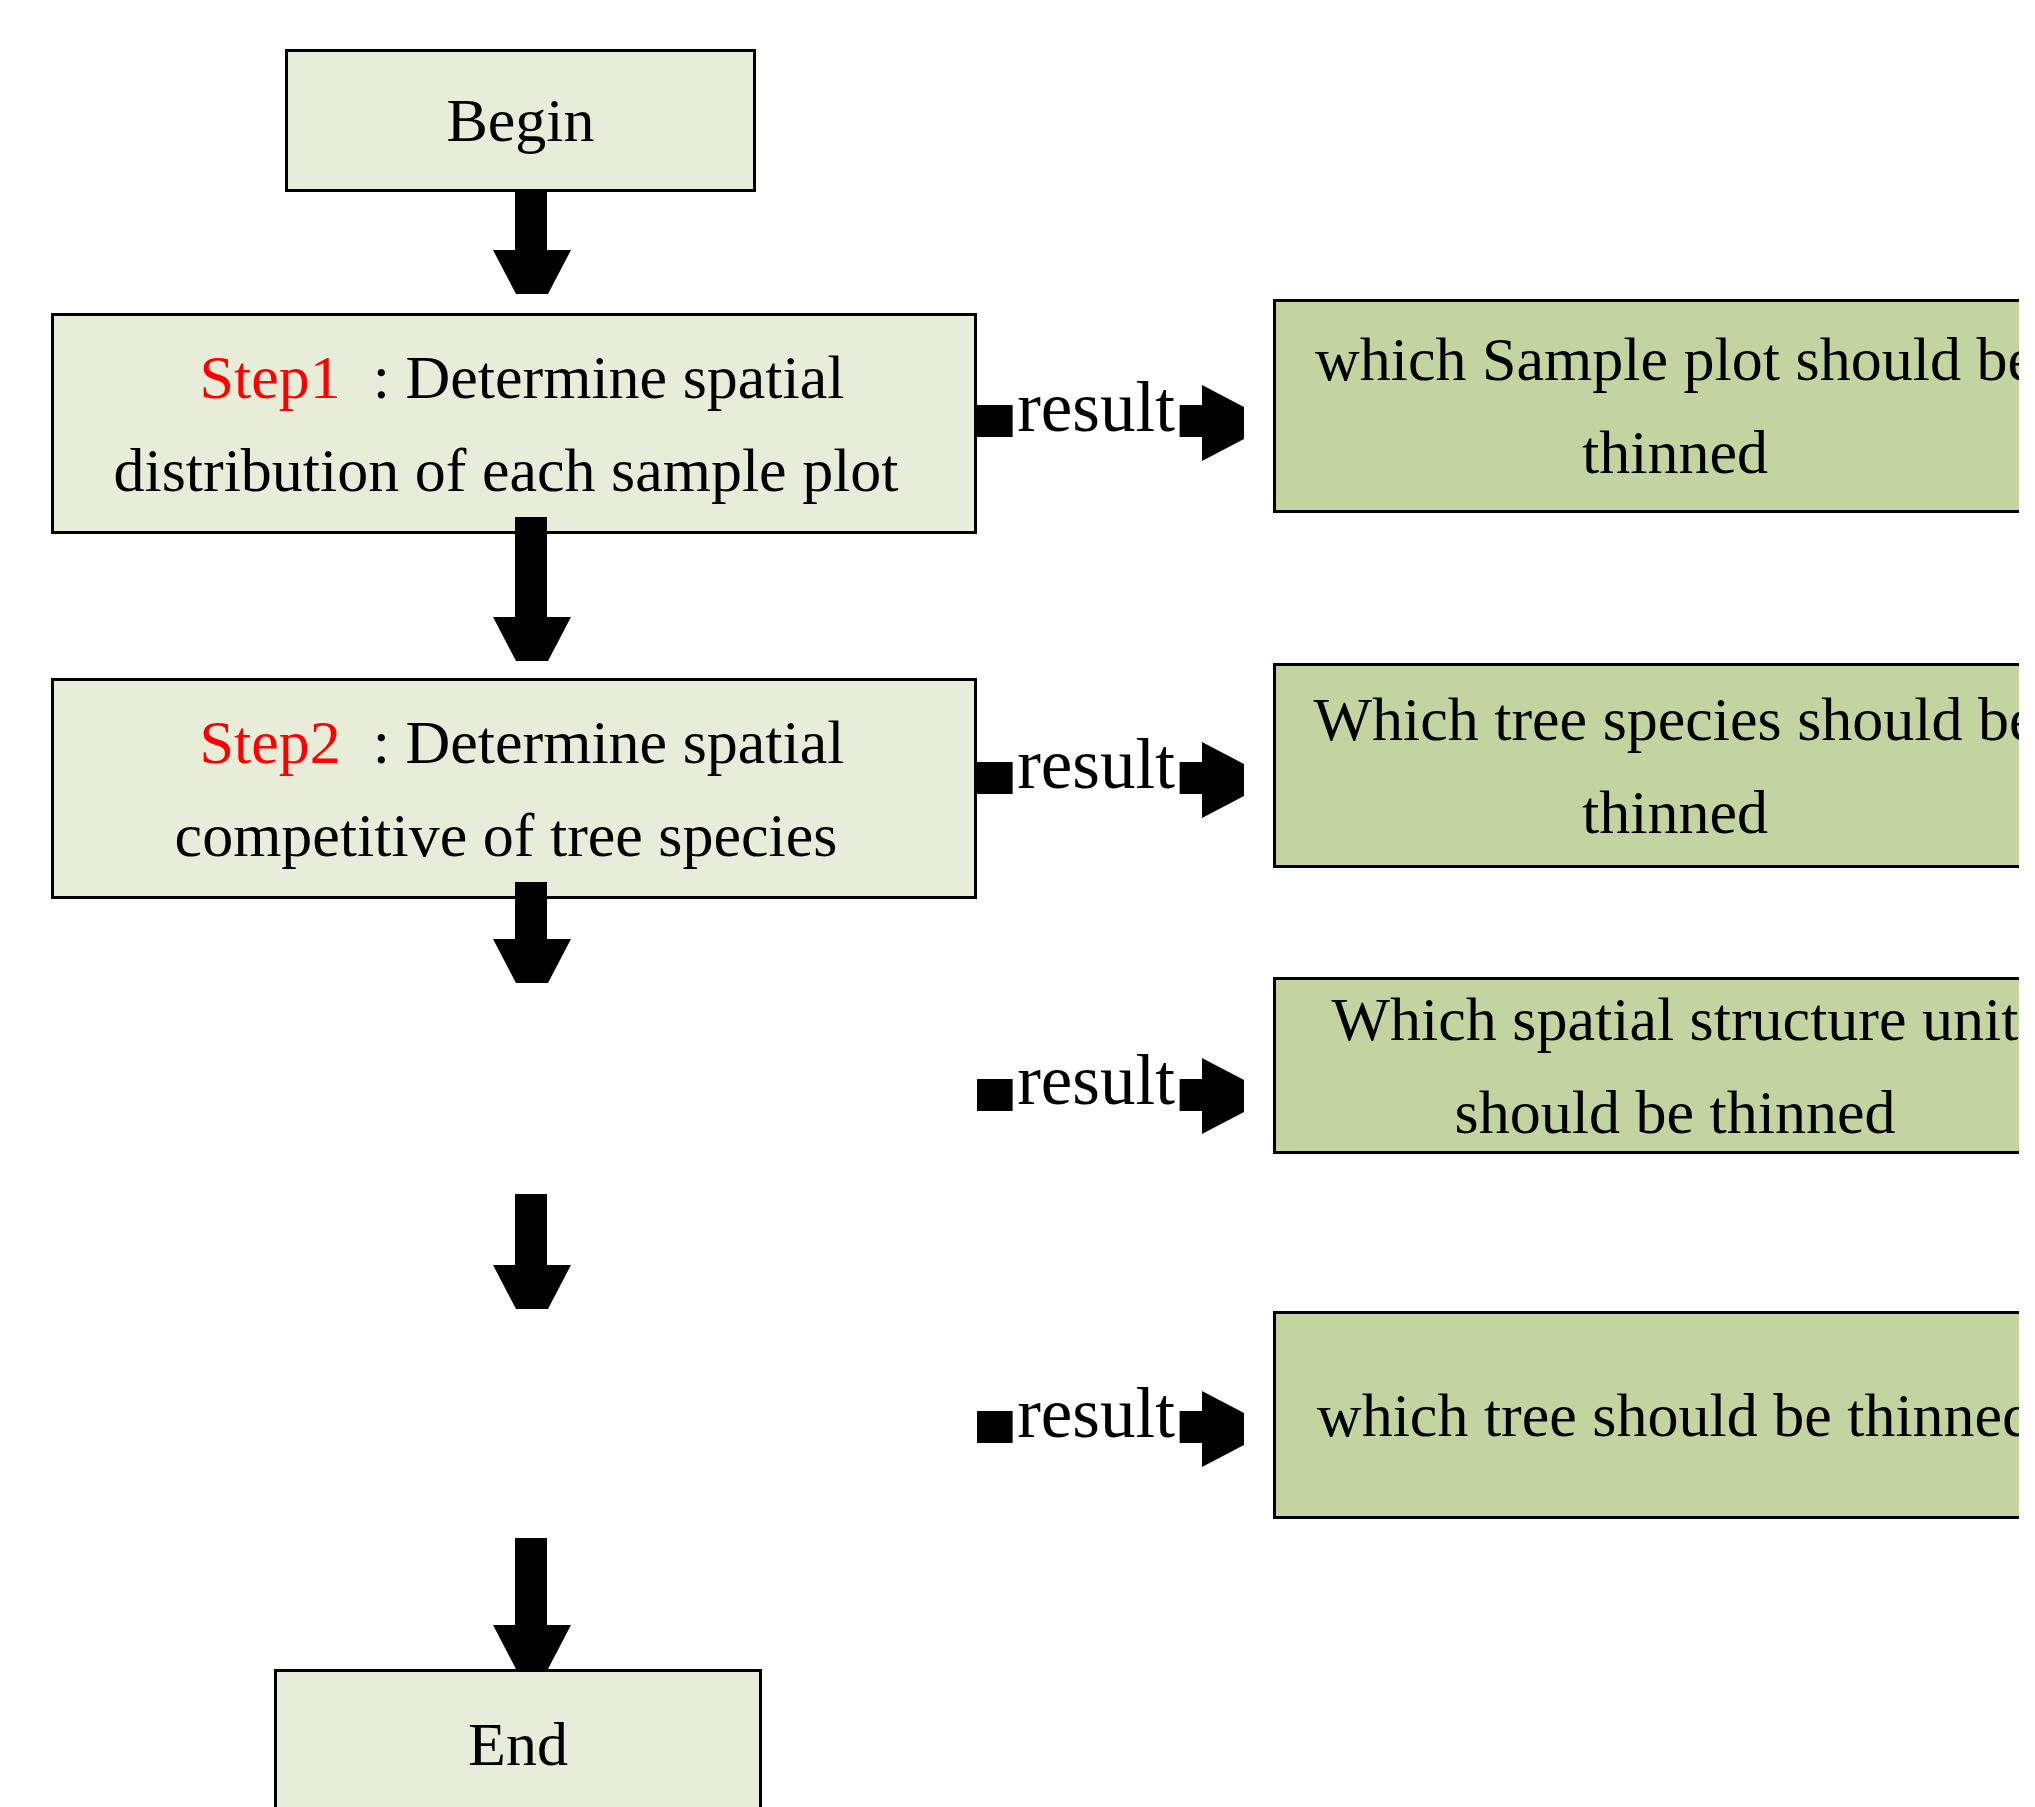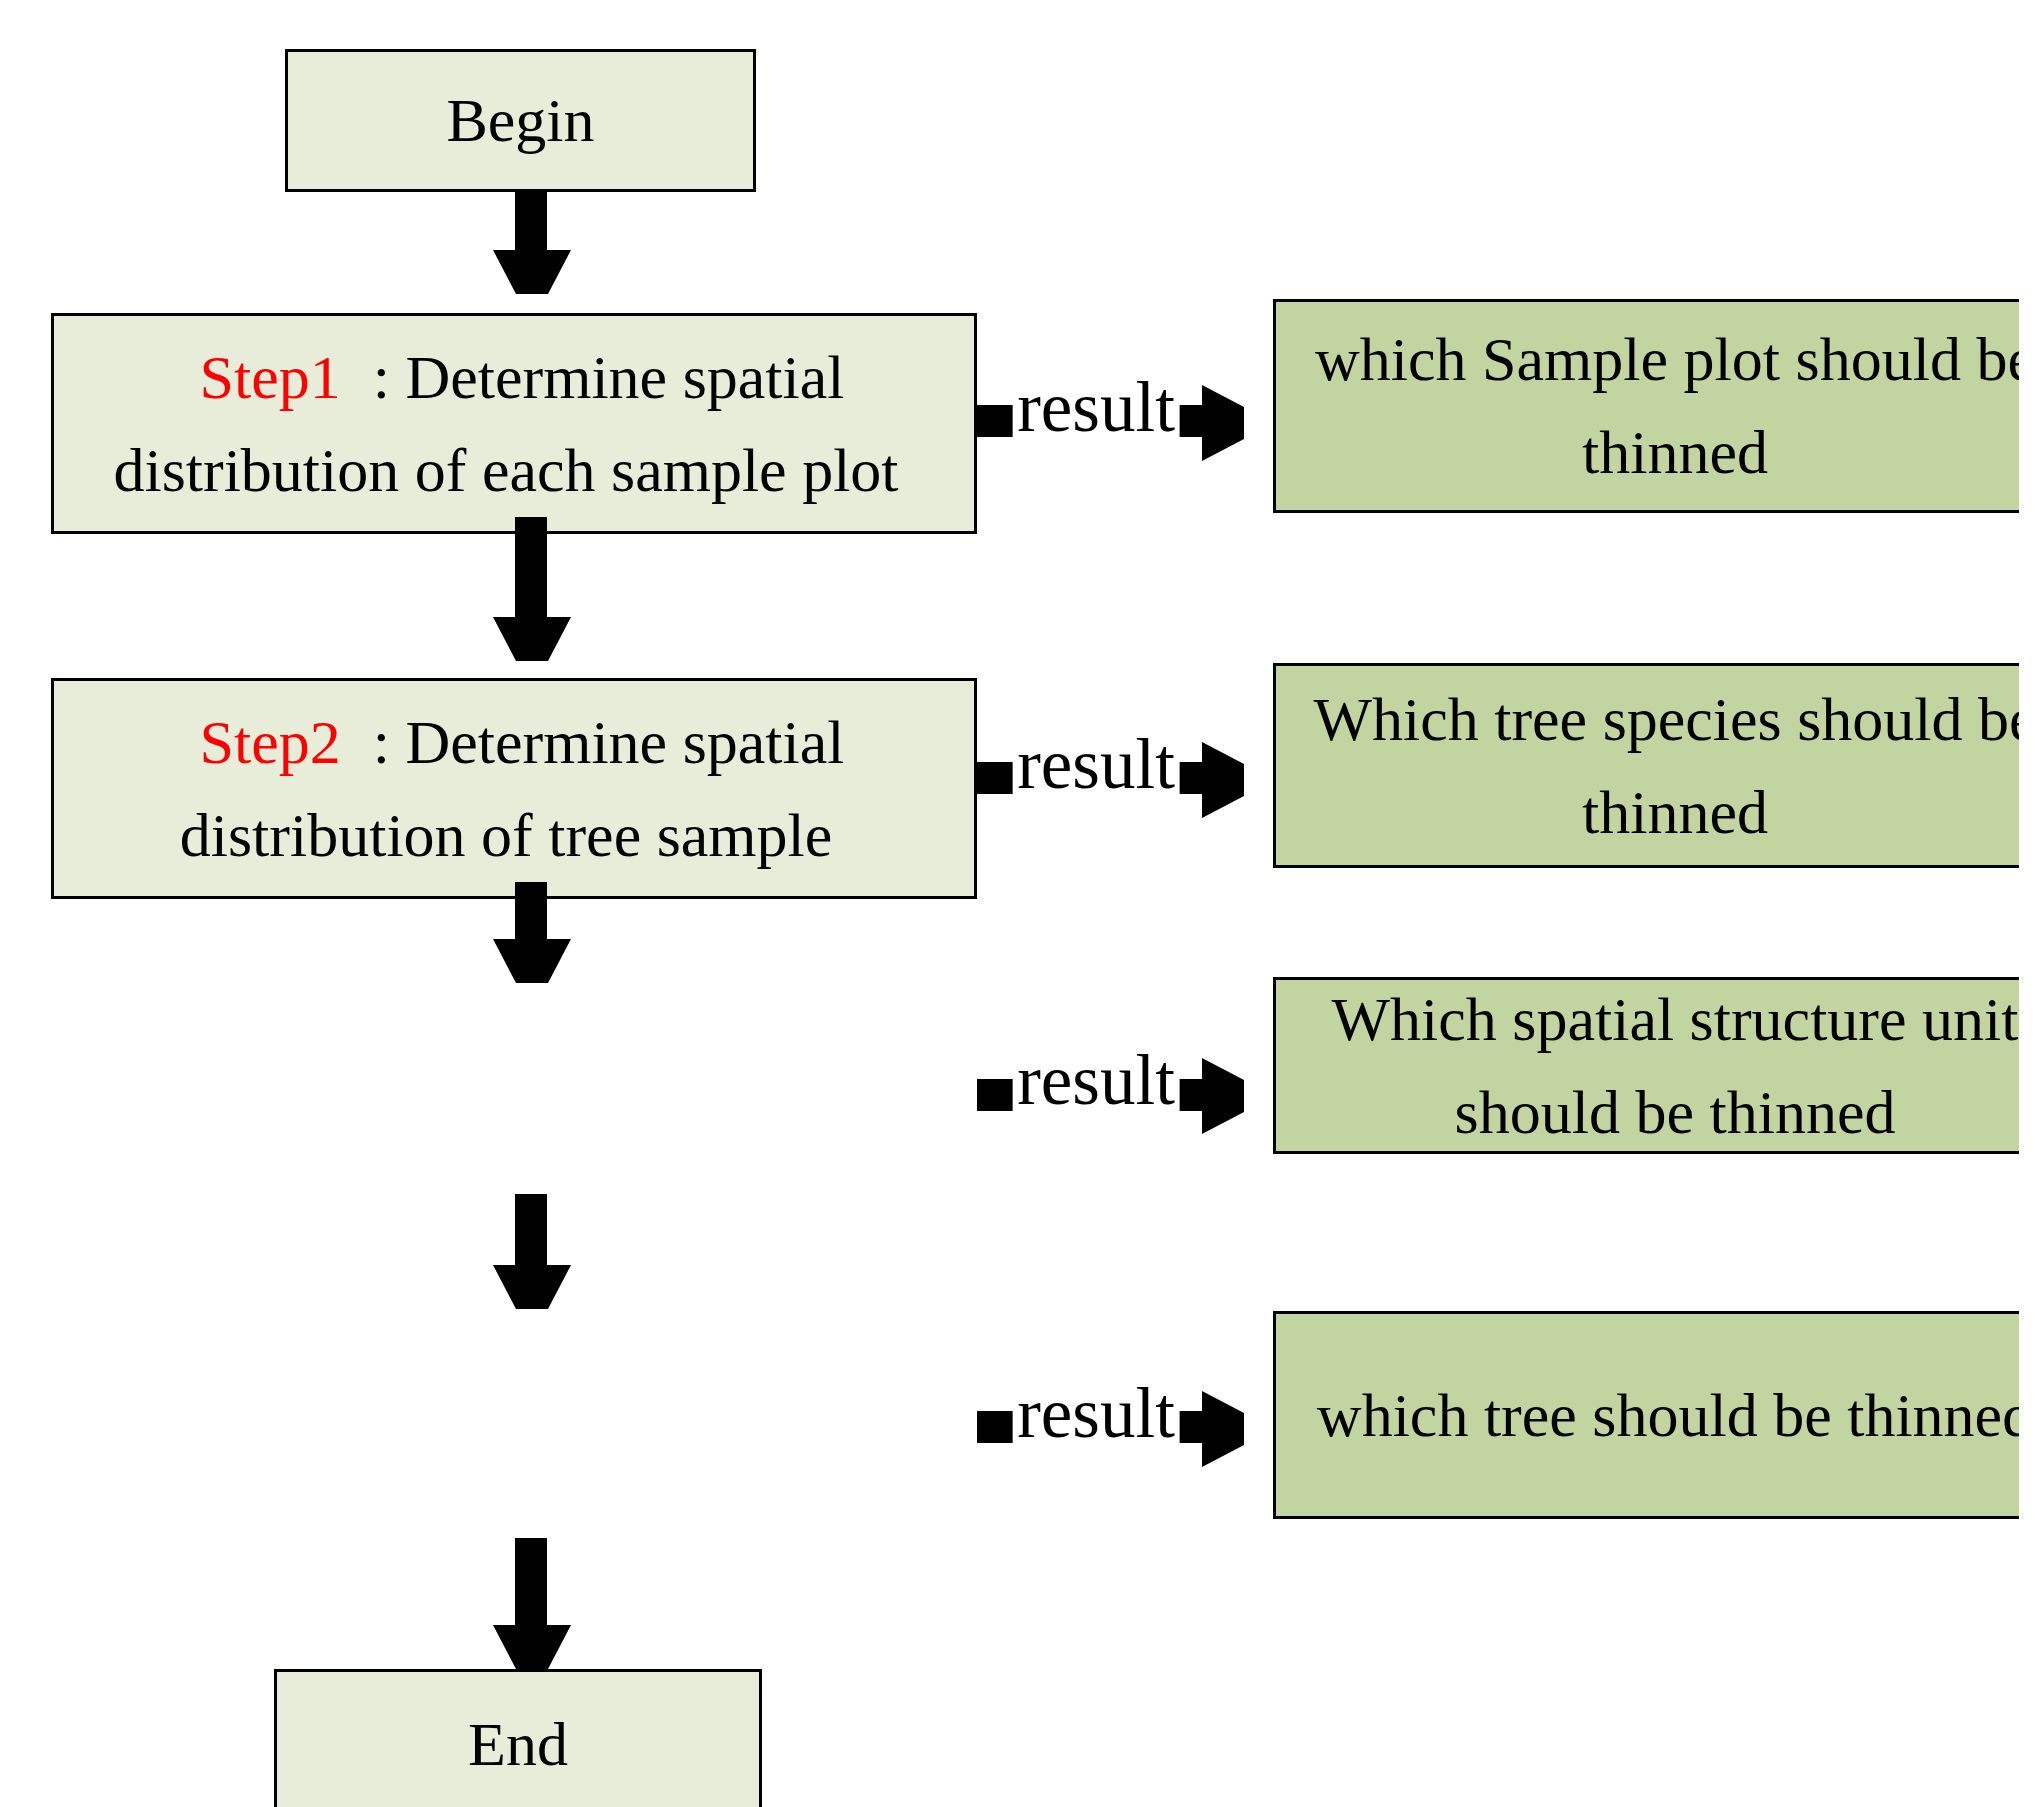--- a/index.html
+++ b/index.html
@@ -109,21 +109,21 @@
   <div class="rlabel" style="top:375px;">result</div>
 
   <div class="box result-box" style="top:267px; height:214px;">
     <div class="inner">which Sample plot should be thinned</div>
   </div>
 
   <div class="vline" style="top:485px; height:103px;"></div>
   <div class="vhead" style="top:585px;"></div>
 
   <div class="box step-box" style="top:629px; height:221px;">
-    <div class="inner"><span class="accent">Step2</span><span>: Determine spatial distribution of tree sample</span></div>
+    <div class="inner"><span class="accent">Step2</span><span>: Determine spatial competitive of tree species</span></div>
   </div>
 
   <div class="hline" style="top:730px;"></div>
   <div class="rhead" style="top:710px;"></div>
   <div class="rlabel" style="top:732px;">result</div>
 
   <div class="box result-box" style="top:631px; height:205px;">
     <div class="inner">Which tree species should be thinned</div>
   </div>
 

